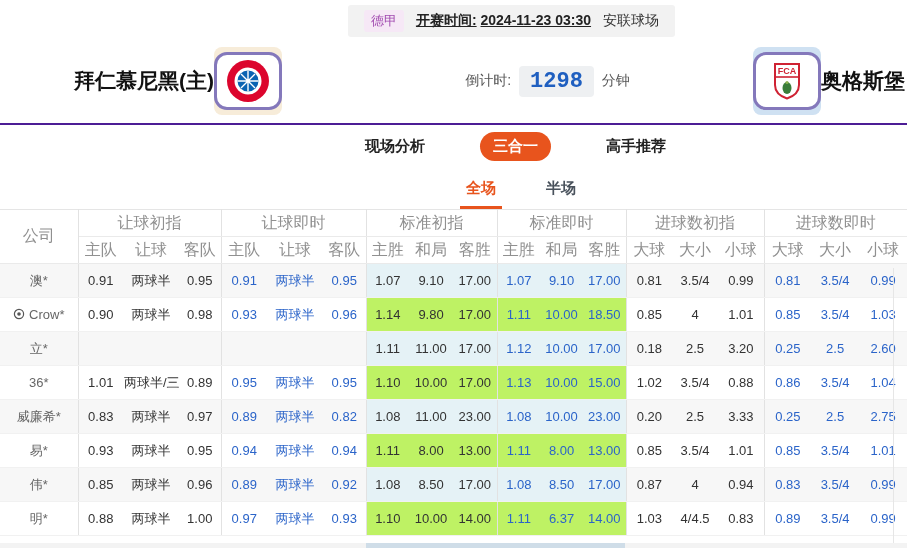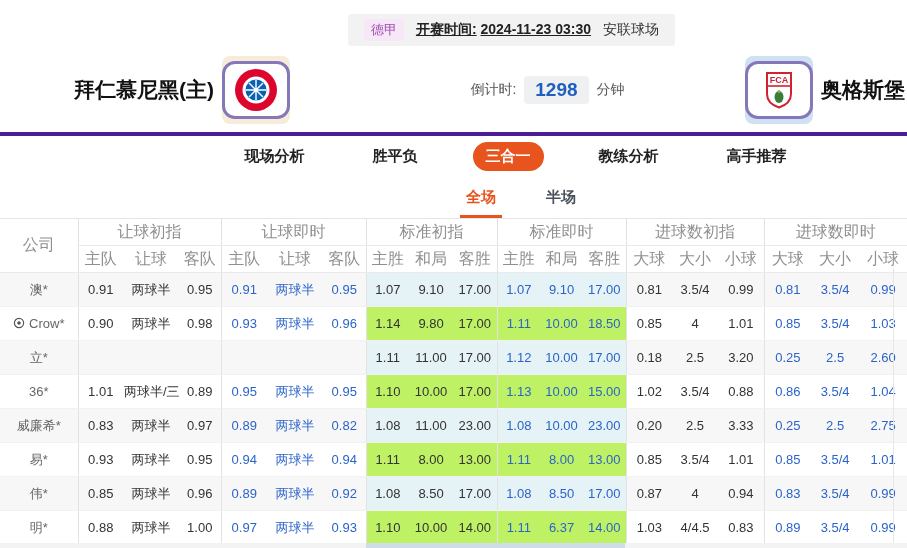--- a/index.html
+++ b/index.html
@@ -2,41 +2,41 @@
 <html><head>
 <meta charset="utf-8">
 <style>
   * { box-sizing: border-box; }
   body {
     margin: 0; width: 907px; height: 548px; overflow: hidden; position: relative;
     background: #fff; color: #333;
     font-family: "Liberation Sans", "DejaVu Sans", sans-serif;
   }
   
-  .topbar { display: flex; justify-content: center; padding-top: 14px; }
+  .topbar { display: flex; justify-content: center; padding-top: 5px; }
   .match-bar {
     display: inline-flex; align-items: center; gap: 12px;
     background: #f2f2f2; border-radius: 3px; padding: 5px 16px;
     font-size: 14px; transform: translateX(58px);
   }
   .league-badge { background: #f6e8f6; color: #a24bb0; padding: 2px 7px; border-radius: 3px; font-size: 13px; }
   .kickoff-label, .kickoff-time { font-weight: bold; color: #222; text-decoration: underline; }
   .venue { color: #333; }
   
   .match-header { display: flex; align-items: center; justify-content: space-between; height: 86px; padding: 2px 2px 0 74px; }
-  .team { display: flex; align-items: center; gap: 8px; text-align: right; }
+  .team { display: flex; align-items: center; gap: 0; text-align: right; }
   .team-name { font-size: 21px; font-weight: bold; color: #111; white-space: nowrap; }
   .crest-wrap { width: 68px; height: 68px; border-radius: 8px; display: flex; align-items: center; justify-content: center; }
   .crest-wrap.home { background: #f7ecd9; }
   .crest-wrap.away { background: #cfe1f2; }
   .crest { width: 76px; height: 58px; background: #fff; border: 3px solid #8478bb; border-radius: 13px; display: flex; align-items: center; justify-content: center; }
   .countdown { display: flex; align-items: center; gap: 8px; font-size: 14px; color: #555; transform: translateX(30px); }
-  .countdown-value { background: #eef0f2; border-radius: 4px; padding: 3px 11px; font-size: 19px; font-weight: bold; color: #1f5fc0; }
-  
-  .nav { border-top: 4px solid #4c1d95; height: 44px; display: flex; justify-content: center; gap: 42px; transform: translateX(0); }
+  .countdown-value { background: #eef0f2; border-radius: 4px; padding: 3px 11px; font-size: 22px; font-weight: bold; color: #1f5fc0; font-family: Liberation Mono, monospace; }
+  
+  .nav { border-top: 2px solid #4c1d95; height: 44px; display: flex; justify-content: center; gap: 42px; transform: translateX(0); }
   .nav-inner { display: flex; align-items: center; gap: 42px; transform: translateX(62px); }
   .nav-tab { font-size: 15px; font-weight: bold; color: #222; padding: 5px 13px; border-radius: 16px; cursor: pointer; white-space: nowrap; }
   .nav-tab.active { background: #e8541d; color: #fff; }
   
   .subtabs { height: 42px; display: flex; align-items: flex-end; justify-content: center; }
   .subtabs-inner { display: flex; gap: 38px; transform: translateX(62px); margin-left: 11px; }
   .subtab { font-size: 15px; font-weight: bold; color: #49525c; padding: 8px 6px; border-bottom: 3px solid transparent; cursor: pointer; }
   .subtab.active { color: #e8541d; border-bottom-color: #e8541d; }
   
   table { width: 907px; border-collapse: collapse; table-layout: fixed; border-top: 1px solid #e5e5e5; }
@@ -103,25 +103,23 @@
     <span class="team-name">奥格斯堡</span>
   </div>
 </div>
 
 <div class="nav">
   <div class="nav-inner">
 
       <span class="nav-tab">现场分析</span>
 
 
-      <span class="nav-tab">胜平负</span>
 
       <span class="nav-tab active">三合一</span>
 
-      <span class="nav-tab">教练分析</span>
 
 
       <span class="nav-tab">高手推荐</span>
     </div>
 </div>
 
 <div class="subtabs">
   <div class="subtabs-inner">
 
       <span class="subtab active">全场</span>

